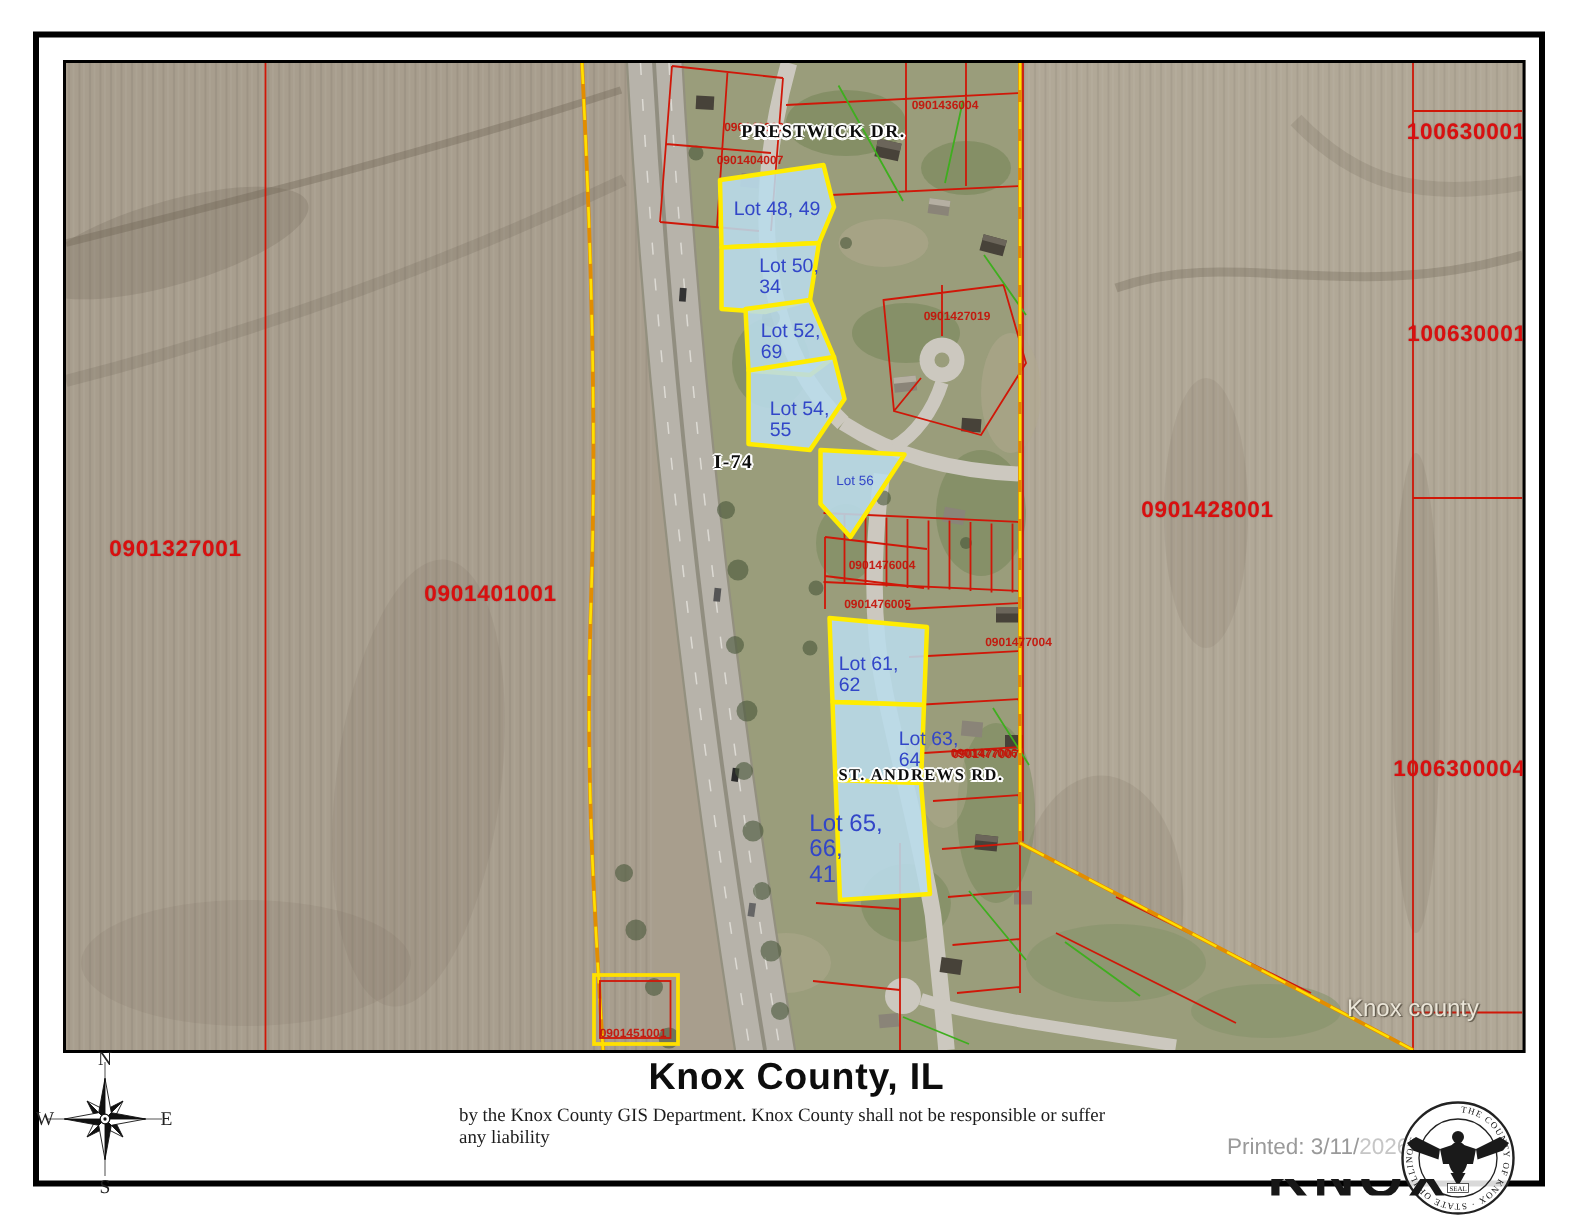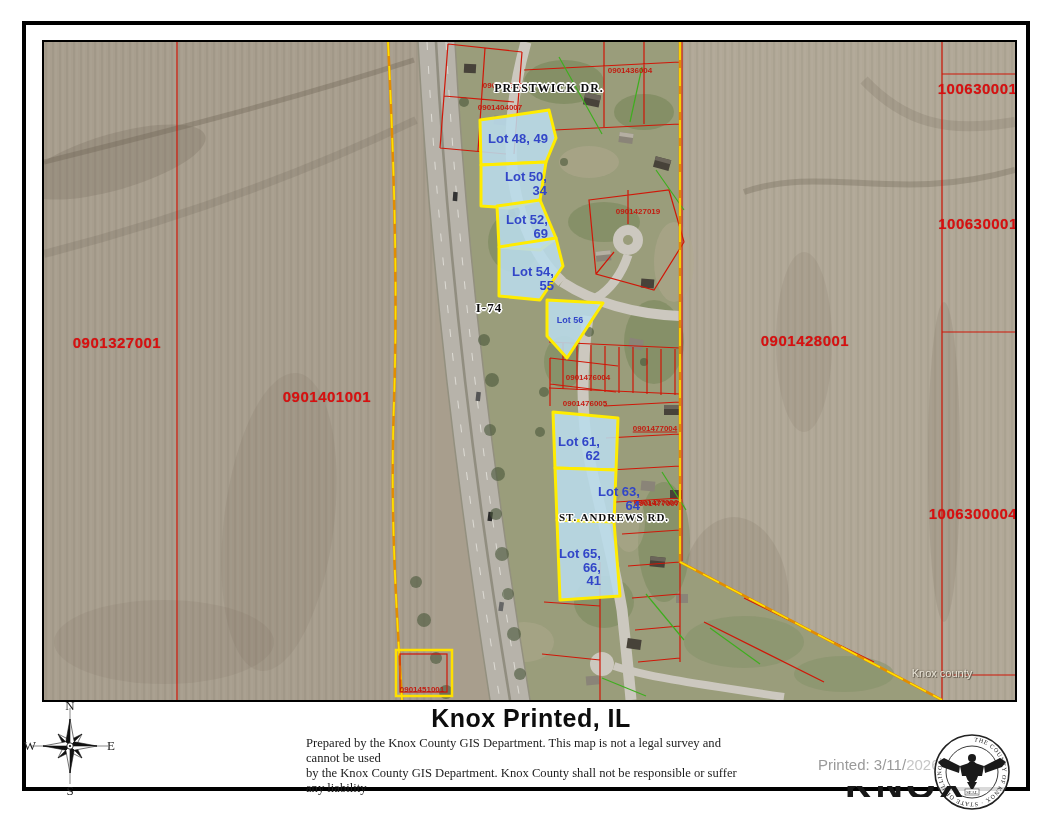--- a/index.html
+++ b/index.html
@@ -4,24 +4,24 @@
 <style>
   html,body{margin:0;padding:0;background:#fff;}
   body{width:1056px;height:816px;position:relative;font-family:"Liberation Sans",sans-serif;overflow:hidden;}
   .outer-frame{position:absolute;left:22px;top:21px;width:1008px;height:770px;border:4px solid #000;box-sizing:border-box;background:#fff;}
   .map-area{position:absolute;left:42px;top:40px;width:975px;height:662px;border:2px solid #000;box-sizing:border-box;background:#a89e8d;overflow:hidden;}
   .map-area svg.mapbg{position:absolute;left:0;top:0;display:block;}
   #label-layer{position:absolute;left:0;top:0;width:971px;height:658px;}
   .lbl{position:absolute;white-space:nowrap;transform:translate(-50%,-50%) rotate(var(--r,0deg));}
   .lbl-field{font-weight:bold;font-size:15px;color:#d90f0f;letter-spacing:.5px;text-shadow:0 0 1px rgba(90,0,0,.35);}
   .lbl-small{font-weight:bold;font-size:8px;color:#c51208;opacity:.92;}
-  .lbl-lot{font-weight:bold;color:#3246c8;text-align:right;line-height:1.05;}
+  .lbl-lot{font-weight:normal;color:#3246c8;text-align:left;line-height:1.05;}
   .lbl-street{font-family:"Liberation Serif",serif;font-weight:bold;color:#0d0d0d;letter-spacing:1px;
     text-shadow:-1.5px 0 0 #fff,1.5px 0 0 #fff,0 -1.5px 0 #fff,0 1.5px 0 #fff,-1px -1px 0 #fff,1px 1px 0 #fff,-1px 1px 0 #fff,1px -1px 0 #fff;}
-  .lbl-watermark{font-size:11px;color:#efeadd;text-shadow:0 0 2px #5a5246,1px 1px 0 #6a6254;opacity:.95;}
+  .lbl-watermark{font-size:16px;color:#efeadd;text-shadow:0 0 2px #5a5246,1px 1px 0 #6a6254;opacity:.95;}
   .title-block{position:absolute;left:306px;top:704px;width:450px;}
   .map-title{margin:0;font-size:25px;font-weight:bold;color:#0d0d0d;text-align:center;letter-spacing:.5px;}
   .disclaimer{font-family:"Liberation Serif",serif;font-size:12.6px;line-height:15px;color:#1c1c1c;margin-top:3px;}
   .printed{position:absolute;left:818px;top:756px;font-size:15px;color:#9a9a9a;}
   .printed .fade{color:#c6c6c6;}
   .compass{position:absolute;left:24px;top:698px;}
   .seal{position:absolute;left:932px;top:732px;}
   .clip-footer{position:absolute;left:845px;top:786px;width:170px;height:11px;overflow:hidden;}
   .clip-footer span{position:relative;top:-21px;display:inline-block;font-weight:bold;font-size:38px;letter-spacing:3px;color:#171717;font-family:"Liberation Sans",sans-serif;}
 </style>
@@ -204,30 +204,30 @@
       <polygon points="453,164 496,158 512,196 496,208 455,205"></polygon>
       <polygon points="455,205 512,196 519,224 496,258 455,254"></polygon>
       <polygon points="503,258 559,261 523,316 503,294"></polygon>
       <polygon points="509,370 574,376 572,428 511,426"></polygon>
       <polygon points="511,426 572,428 570,480 513,478"></polygon>
       <polygon points="513,478 570,480 576,554 516,558"></polygon>
     </g>
   </svg>
 
   <div id="label-layer">
-      <div class="lbl lbl-field" style="left: 73px; top: 300px;">0901327001</div>
+      <div class="lbl lbl-field" style="left: 73px; top: 324px;">0901327001</div>
       <div class="lbl lbl-field" style="left: 283px; top: 354px;">0901401001</div>
       <div class="lbl lbl-field" style="left: 761px; top: 298px;">0901428001</div>
       <div class="lbl lbl-field" style="left: 938px; top: 46px;">1006300010</div>
       <div class="lbl lbl-field" style="left: 938px; top: 181px;">1006300011</div>
       <div class="lbl lbl-field" style="left: 929px; top: 471px;">1006300004</div>
       <div class="lbl lbl-small" style="left: 594px; top: 169px;">0901427019</div>
       <div class="lbl lbl-small" style="left: 544px; top: 335px;">0901476004</div>
       <div class="lbl lbl-small" style="left: 541px; top: 361px;">0901476005</div>
-      <div class="lbl lbl-small" style="left: 611px; top: 386px; text-decoration: underline;">0901477004</div>
+      <div class="lbl lbl-small" style="left: 635px; top: 386px;">0901477004</div>
       <div class="lbl lbl-small" style="left: 612px; top: 460px;">0901477006</div>
       <div class="lbl lbl-small" style="left: 613px; top: 461px;">0901477007</div>
       <div class="lbl lbl-small" style="left: 378px; top: 647px;">0901451001</div>
       <div class="lbl lbl-small" style="left: 461px; top: 43px;">0901403006</div>
       <div class="lbl lbl-small" style="left: 456px; top: 65px;">0901404007</div>
       <div class="lbl lbl-small" style="left: 586px; top: 28px;">0901436004</div>
       <div class="lbl lbl-street" style="left: 505px; top: 46px; font-size: 12px;">PRESTWICK DR.</div>
       <div class="lbl lbl-street" style="left: 570px; top: 475px; font-size: 11px;">ST. ANDREWS RD.</div>
       <div class="lbl lbl-street" style="left: 445px; top: 266px; font-size: 13px;">I-74</div>
       <div class="lbl lbl-lot" style="left: 474px; top: 97px; font-size: 13px;">
@@ -249,21 +249,21 @@
         <div>Lot 56</div>
       </div>
       <div class="lbl lbl-lot" style="left: 535px; top: 407px; font-size: 13px;">
         <div>Lot 61,</div>
         <div>62</div>
       </div>
       <div class="lbl lbl-lot" style="left: 540px; top: 457px; font-size: 13px; margin-left: 35px;">
         <div>Lot 63,</div>
         <div>64</div>
       </div>
-      <div class="lbl lbl-lot" style="left: 536px; top: 525px; font-size: 13px;">
+      <div class="lbl lbl-lot" style="left: 520px; top: 525px; font-size: 16px;">
         <div>Lot 65,</div>
         <div>66,</div>
         <div>41</div>
       </div>
     </div>
 
   <div class="lbl lbl-watermark" style="left:898px;top:631px;">Knox county</div>
 </div>
 
 <svg class="compass" width="92" height="100" viewBox="0 0 92 100">
@@ -291,23 +291,22 @@
   <circle cx="46" cy="48" r="1.1" fill="#111"></circle>
   <g font-family="Liberation Serif, serif" font-size="13" fill="#222" text-anchor="middle">
     <text x="46" y="12">N</text>
     <text x="87" y="52">E</text>
     <text x="46" y="97">S</text>
     <text x="6" y="52">W</text>
   </g>
 </svg>
 
 <div class="title-block">
-  <h1 class="map-title">Knox Printed, IL</h1>
+  <h1 class="map-title">Knox County, IL</h1>
   <div class="disclaimer" id="disclaimer">
-      <div>Prepared by the Knox County GIS Department. This map is not a legal survey and cannot be used</div>
       <div>by the Knox County GIS Department.  Knox County shall not be responsible or suffer any liability</div>
     </div>
 </div>
 
 <div class="printed"><span>Printed: 3/11/</span><span class="fade">2026</span></div>
 
 <svg class="seal" width="80" height="80" viewBox="0 0 80 80">
   <circle cx="40" cy="40" r="37" fill="#fff" fill-opacity="0.85" stroke="#222" stroke-width="1.6"></circle>
   <circle cx="40" cy="40" r="26" fill="none" stroke="#222" stroke-width="0.9"></circle>
   <text font-family="Liberation Serif, serif" font-size="6" letter-spacing="0.8" fill="#111">

